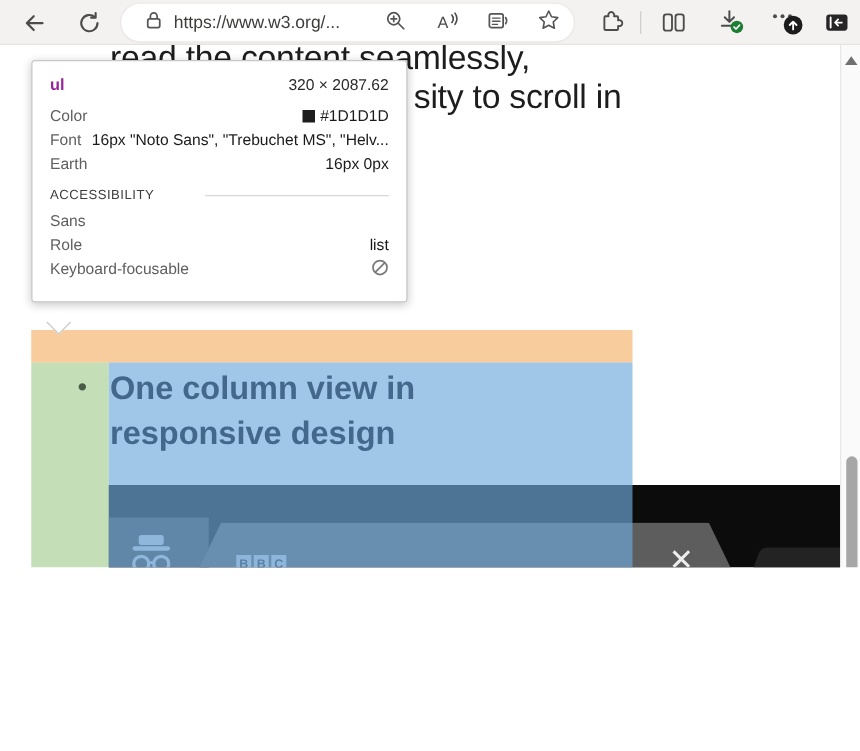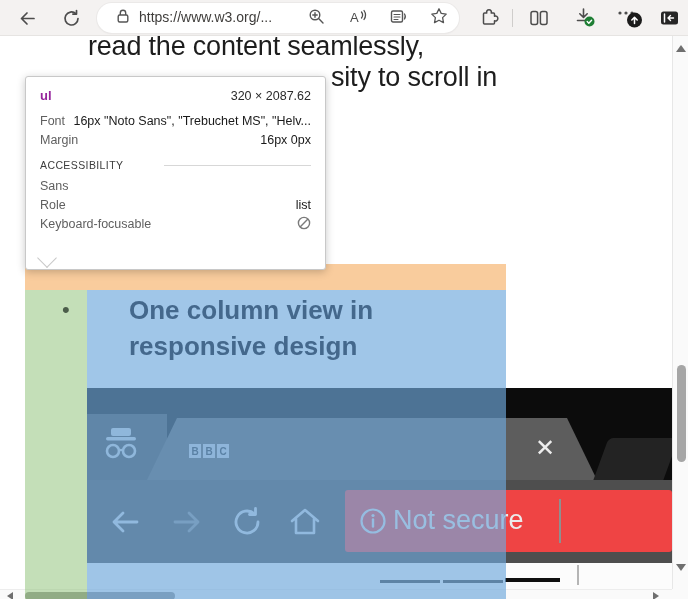--- a/index.html
+++ b/index.html
@@ -1,18 +1,18 @@
 <!DOCTYPE html>
 <html><head>
 <meta charset="utf-8">
 <style>
   * { margin:0; padding:0; box-sizing:border-box; }
   html,body { background:#fff; }
   .screen {
-    position:relative; width:688px; height:599px; overflow:hidden;
+    position:relative; width:688px; height:454px; overflow:hidden;
     background:#fff; font-family:"Liberation Sans", sans-serif;
   }
   .abs { position:absolute; }
 
   
   .toolbar {
     position:absolute; left:0; top:0; width:688px; height:36px;
     background:#f4f2f1; border-bottom:1px solid #e6e4e2; z-index:20;
     display:flex; align-items:center;
   }
@@ -22,21 +22,21 @@
     position:absolute; left:97px; top:3px; width:362px; height:30px;
     background:#fff; border-radius:16px; box-shadow:0 0 0 1px #ebe9e8, 0 1px 2px rgba(0,0,0,.06);
     display:flex; align-items:center; z-index:21;
   }
   .addr-ic { position:absolute; top:5px; width:22px; height:22px; display:flex;
     align-items:center; justify-content:center; }
   .url-text { position:absolute; left:139px; top:9px; font-size:14px; color:#3f3d3b; z-index:22; }
 
   
   .tooltip {
-    position:absolute; left:25px; top:76px; width:301px; height:194px;
+    position:absolute; left:25px; top:48px; width:301px; height:194px;
     background:#fff; border:1px solid #c8c8c8; border-radius:3px;
     box-shadow:0 2px 8px rgba(0,0,0,.22); z-index:30;
     padding:10px 14px 8px 14px; font-size:12.5px; color:#1a1a1a;
   }
   .tt-pointer {
     position:absolute; left:40px; top:251px; width:14px; height:14px;
     background:#fff; transform:rotate(45deg);
     border-right:1px solid #c8c8c8; border-bottom:1px solid #c8c8c8; z-index:31;
   }
   .tt-row { display:flex; justify-content:space-between; align-items:center; line-height:19px; }
@@ -56,21 +56,21 @@
   
   .ov-margin  { position:absolute; left:25px; top:264px; width:481px; height:26px;
     background:rgba(246,178,107,.66); z-index:5; }
   .ov-padding { position:absolute; left:25px; top:290px; width:62px; height:311px;
     background:rgba(147,196,125,.55); z-index:5; }
   .ov-content { position:absolute; left:87px; top:290px; width:419px; height:311px;
     background:rgba(111,168,220,.66); z-index:5; }
 
   .li-bullet { position:absolute; left:62px; top:297px; font-size:22px; color:#4b5d4a; z-index:6; }
   .li-heading { position:absolute; left:88px; top:292px; width:385px;
-    font-size:26px; font-weight:bold; line-height:36px; color:#44688c; z-index:6;padding-left:41px; }
+    font-size:26px; font-weight:bold; line-height:36px; color:#44688c; z-index:6; }
 
   
   .bbc { position:absolute; left:87px; top:388px; width:585px; height:201px;
     background:#0c0c0c; overflow:hidden; z-index:4; }
   .bbc-gray-left { position:absolute; left:0; top:26px; width:80px; height:66px; background:#454545; }
   .bbc-tab { position:absolute; left:60px; top:30px; width:450px; height:62px; background:#5d5d5d;
     -webkit-clip-path:polygon(30px 0, 420px 0, 100% 100%, 0 100%);
     clip-path:polygon(30px 0, 420px 0, 100% 100%, 0 100%); }
   .bbc-tab2 { position:absolute; left:514px; top:50px; width:70px; height:42px; background:#232323;
     transform:skewX(-20deg); border-radius:5px 5px 0 0; }
@@ -251,25 +251,29 @@
       <div class="bbc-vline"></div>
     </div>
   </div>
 
   <div class="tooltip">
     <div class="tt-row tt-head">
       <span class="tt-tag">ul</span>
       <span class="tt-dim">320 × 2087.62</span>
     </div>
     <div class="tt-row">
+      <span class="tt-label">Color</span>
+      <span class="tt-val"><span class="swatch"></span><span>#1D1D1D</span></span>
+    </div>
+    <div class="tt-row">
       <span class="tt-label">Font</span>
       <span class="tt-val">16px "Noto Sans", "Trebuchet MS", "Helv...</span>
     </div>
     <div class="tt-row">
-      <span class="tt-label">Margin</span>
+      <span class="tt-label">Earth</span>
       <span class="tt-val">16px 0px</span>
     </div>
     <div class="tt-section">
       <span class="tt-section-label">ACCESSIBILITY</span>
       <span class="tt-section-line"></span>
     </div>
     <div class="tt-row">
       <span class="tt-label">Sans</span>
       <span class="tt-val"></span>
     </div>

